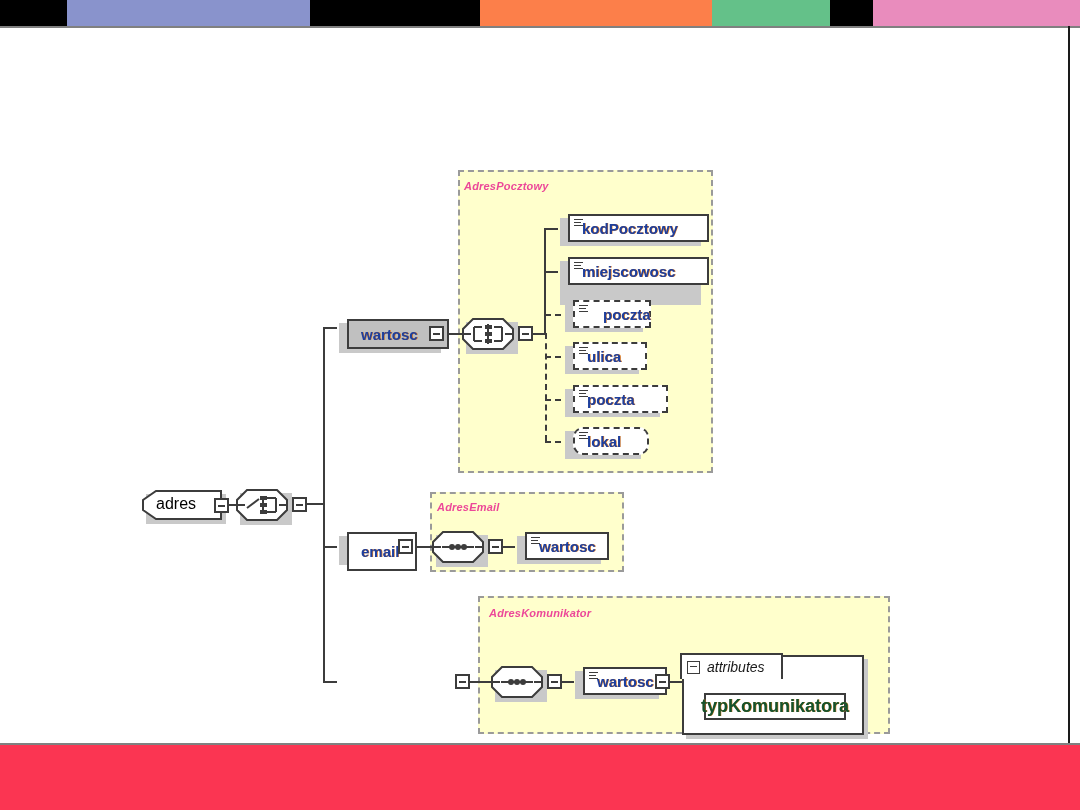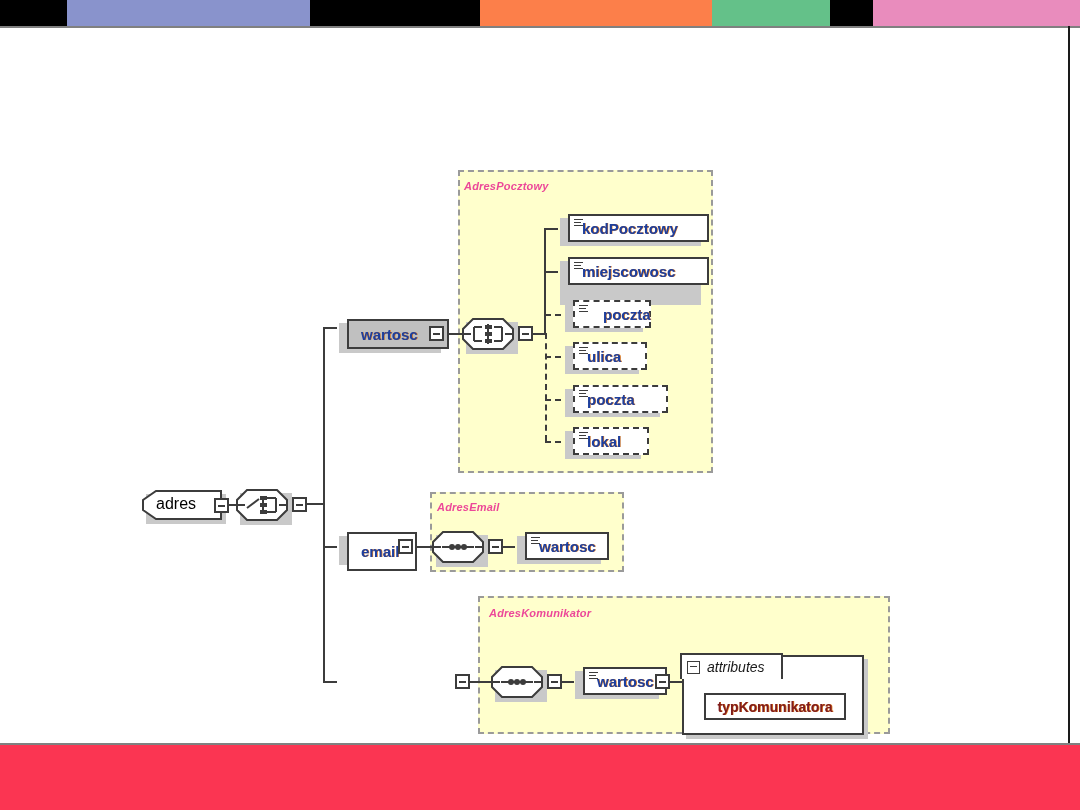--- a/index.html
+++ b/index.html
@@ -218,23 +218,23 @@
     position: absolute;
     box-sizing: border-box;
     background: #ffffff;
     border: 2px solid #3c3c3c;
     z-index: 3;
     display: flex;
     align-items: center;
     justify-content: center;
   }
   .attr-item .lbl {
-    font-size: 14px;
+    font-size: 18px;
     font-weight: bold;
-    color: #7f1d1d;
+    color: #14532d;
     white-space: nowrap;
     text-shadow: 0.6px 0 0 #e07b1f;
   }
 </style>
 </head>
 <body>
 
 <div id="page">
 
   <div id="topbar">
@@ -396,21 +396,21 @@
             <i></i>
             <i></i>
           </span>
         <span class="lbl">poczta</span>
       </div>
     </div>
 
     <div class="ln-dash-h" style="left:545px; top:413px; width:16px;"></div>
     <div class="node" style="left:561px; top:399px; width:76px; height:28px;">
       <div class="shadow"></div>
-      <div class="ebox optional" style="width:76px; height:28px;">
+      <div class="ebox optional" style="width:76px; height:28px;border-radius:10px;">
         <span class="eglyph">
             <i></i>
             <i></i>
             <i></i>
           </span>
         <span class="lbl">lokal</span>
       </div>
     </div>
 
     <div class="ln h" style="left:323px; top:518px; width:14px;"></div>

